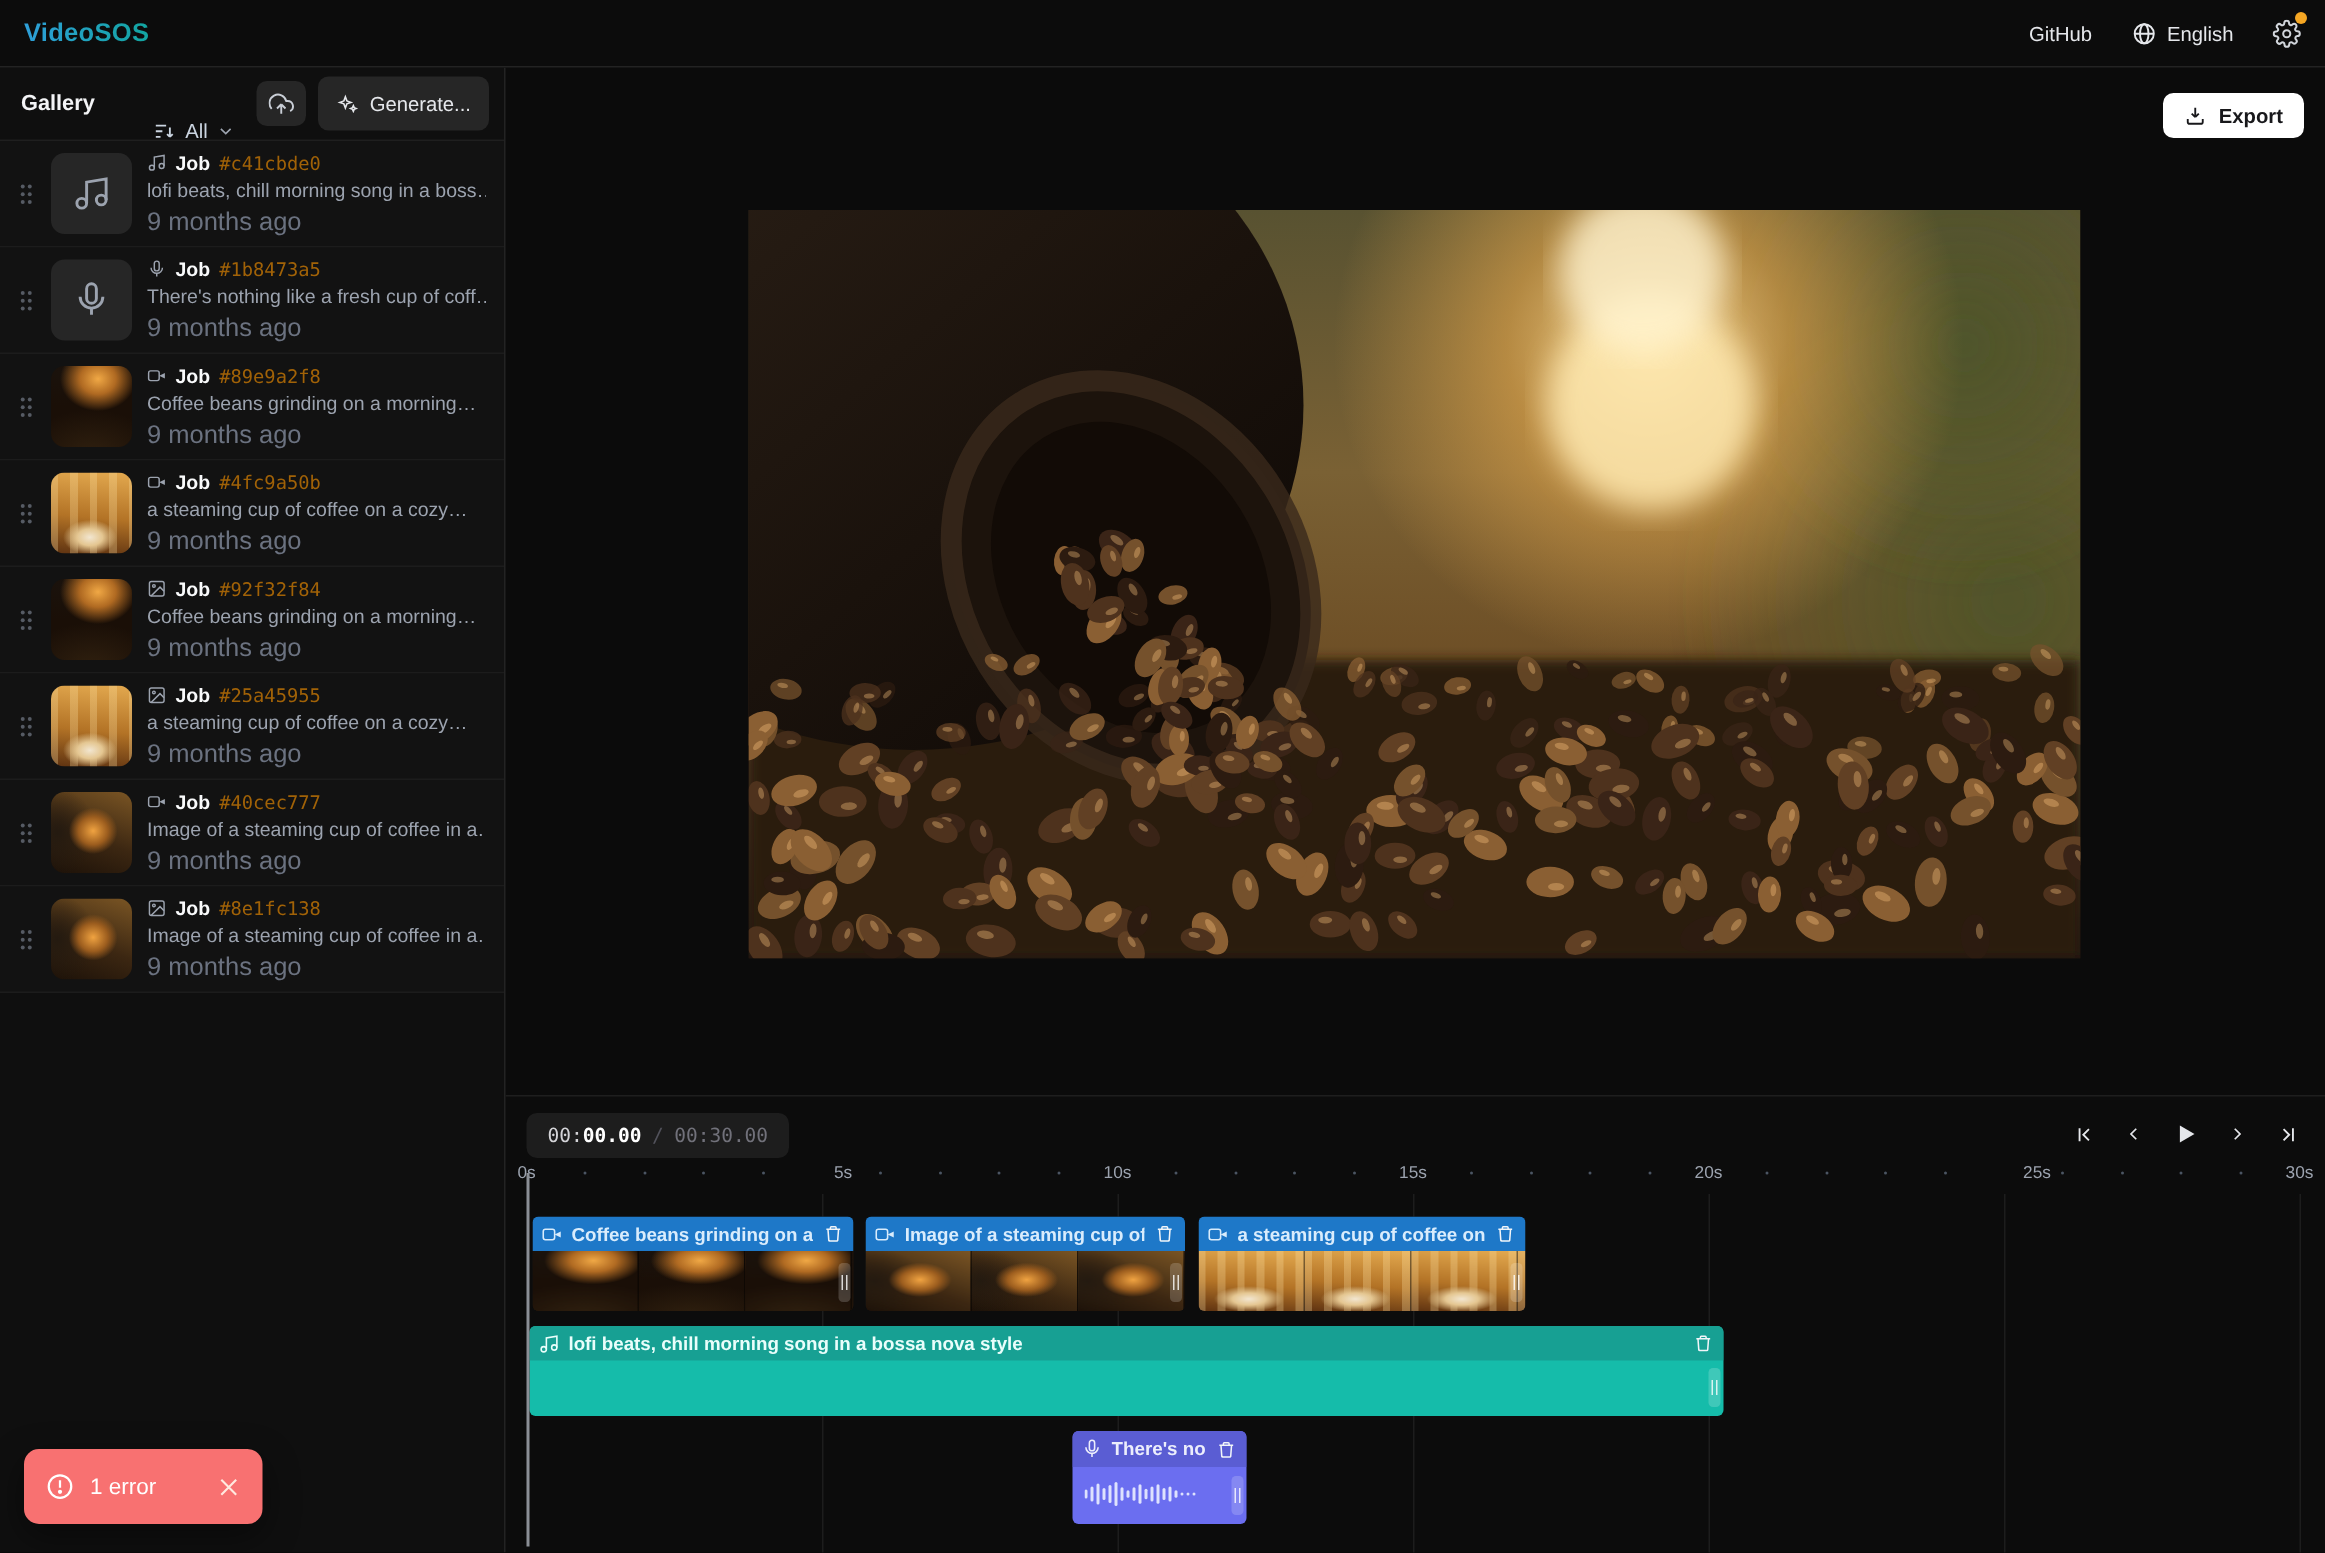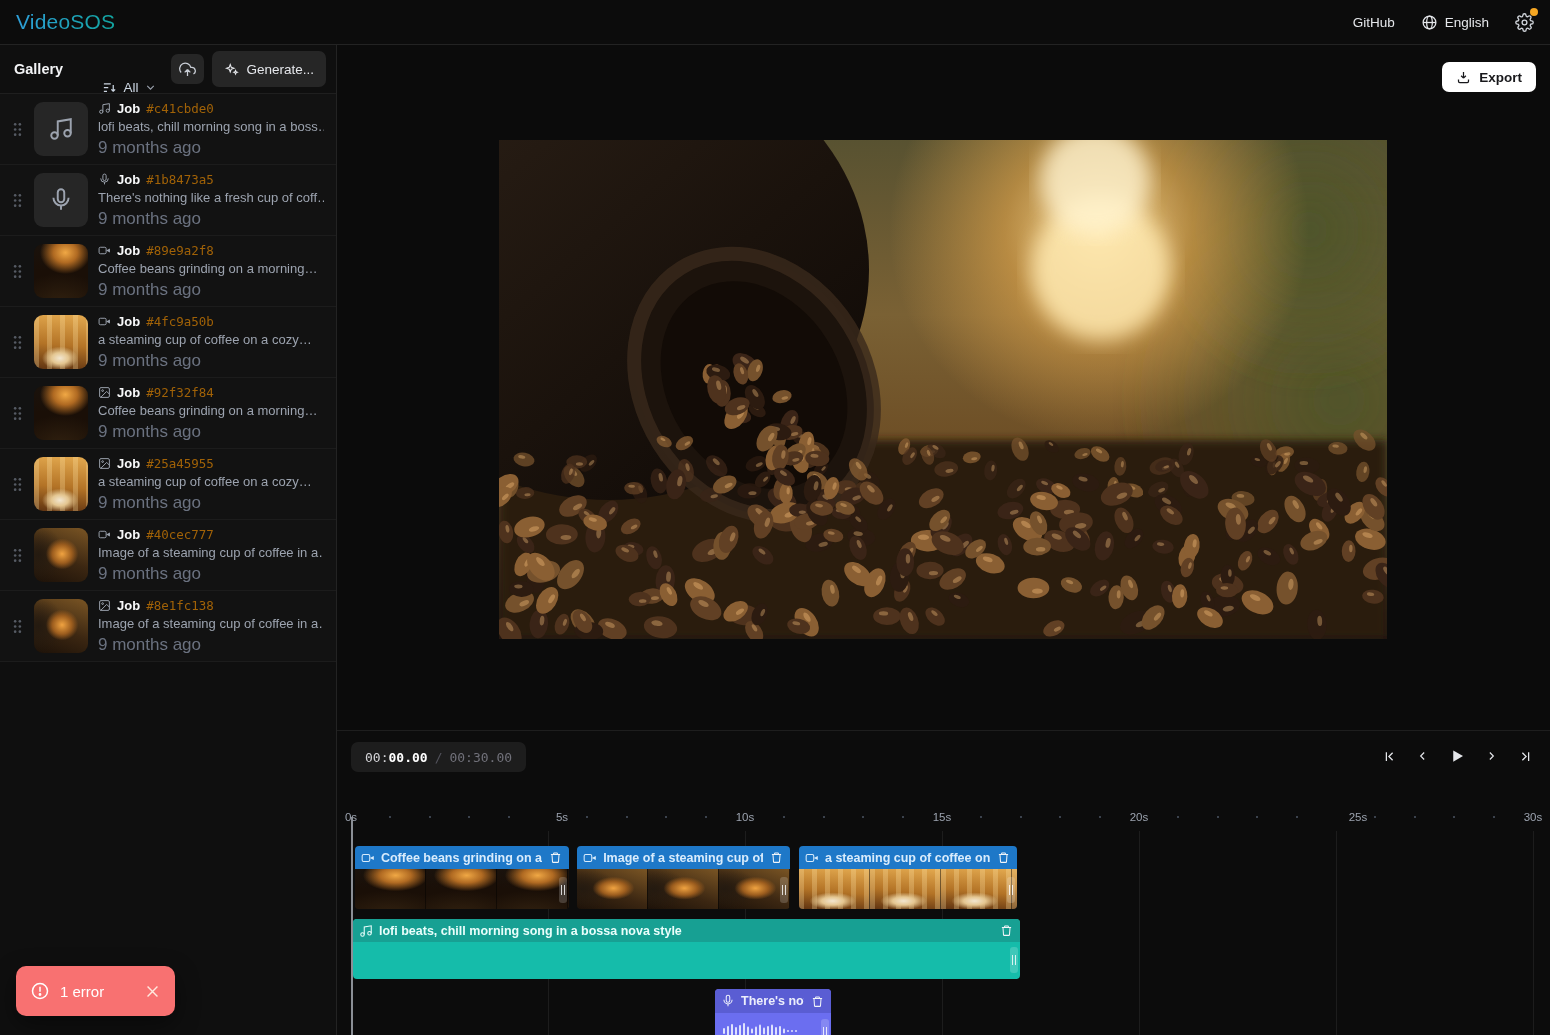--- a/index.html
+++ b/index.html
@@ -13,21 +13,21 @@
   button { background:none; border:none; color:inherit; font:inherit; cursor:pointer; }
 
   
   .top-header {
     position:absolute; left:0; top:0; width:1550px; height:45px;
     background:#0c0c0c; border-bottom:1px solid #232323;
     display:flex; align-items:center; justify-content:space-between;
     padding:0 16px; z-index:30;
   }
   .brand {
-    font-size:21px; font-weight:normal; letter-spacing:.2px;
+    font-size:17px; font-weight:bold; letter-spacing:.2px;
     background:linear-gradient(90deg,var(--brand_start),var(--brand_end));
     -webkit-background-clip:text; background-clip:text; color:transparent;text-align:right;
   }
   .header-right { display:flex; align-items:center; gap:26px; }
   .header-link { color:#e5e7eb; font-size:13.5px; }
   .lang-btn { display:flex; align-items:center; gap:7px; color:#e5e7eb; font-size:13.5px; }
   .gear-wrap { position:relative; color:#d1d5db; }
   .notify-dot {
     position:absolute; right:-4px; top:-5px; width:8px; height:8px;
     border-radius:50%; background:var(--notify_dot);
@@ -127,21 +127,21 @@
   }
   .t-cur-pre { color:#d4d4d8; }
   .t-cur { color:#ffffff; font-weight:bold; }
   .t-sep { color:#52525b; margin:0 7px; }
   .t-total { color:#71717a; }
   .transport-controls {
     position:absolute; right:10px; top:10px; display:flex; align-items:center; gap:4px;
   }
   .tr-btn { width:30px; height:30px; display:flex; align-items:center; justify-content:center; color:#e5e7eb; border-radius:6px; }
 
-  .ruler { position:relative; height:20px;margin-top:35px; }
+  .ruler { position:relative; height:20px; }
   .ruler-label {
     position:absolute; top:0; transform:translateX(-50%);
     color:#9ca3af; font-size:11.5px;
   }
   .ruler-dot {
     position:absolute; top:5px; width:2px; height:2px; border-radius:50%;
     background:#4b5563; transform:translateX(-50%);
   }
   .timeline-body { position:relative; height:240px; }
   .grid-line { position:absolute; top:0; bottom:0; width:1px; background:#1d1d1d; }
@@ -1243,21 +1243,21 @@
             <div class="tile art-cup"></div>
             <div class="tile art-cup"></div>
             <div class="tile art-cup"></div>
             <div class="tile art-cup"></div>
           </div>
           <div class="clip-handle">
             <i></i>
             <i></i>
           </div>
         </div>
-        <div class="clip clip-music" style="left: 15.97px; width: 667px;">
+        <div class="clip clip-music" style="left: 15.97px; width: 796px;">
           <div class="clip-header">
             <span style="display: flex;">
               <svg width="14" height="14" viewBox="0 0 24 24" fill="none" stroke="currentColor" stroke-width="1.8">
                 <path d="M9 18V5l12-2v13"></path>
                 <circle cx="6" cy="18" r="3"></circle>
                 <circle cx="18" cy="16" r="3"></circle>
               </svg>
             </span>
             <span class="clip-title">lofi beats, chill morning song in a bossa nova style</span>
             <button class="clip-trash">

